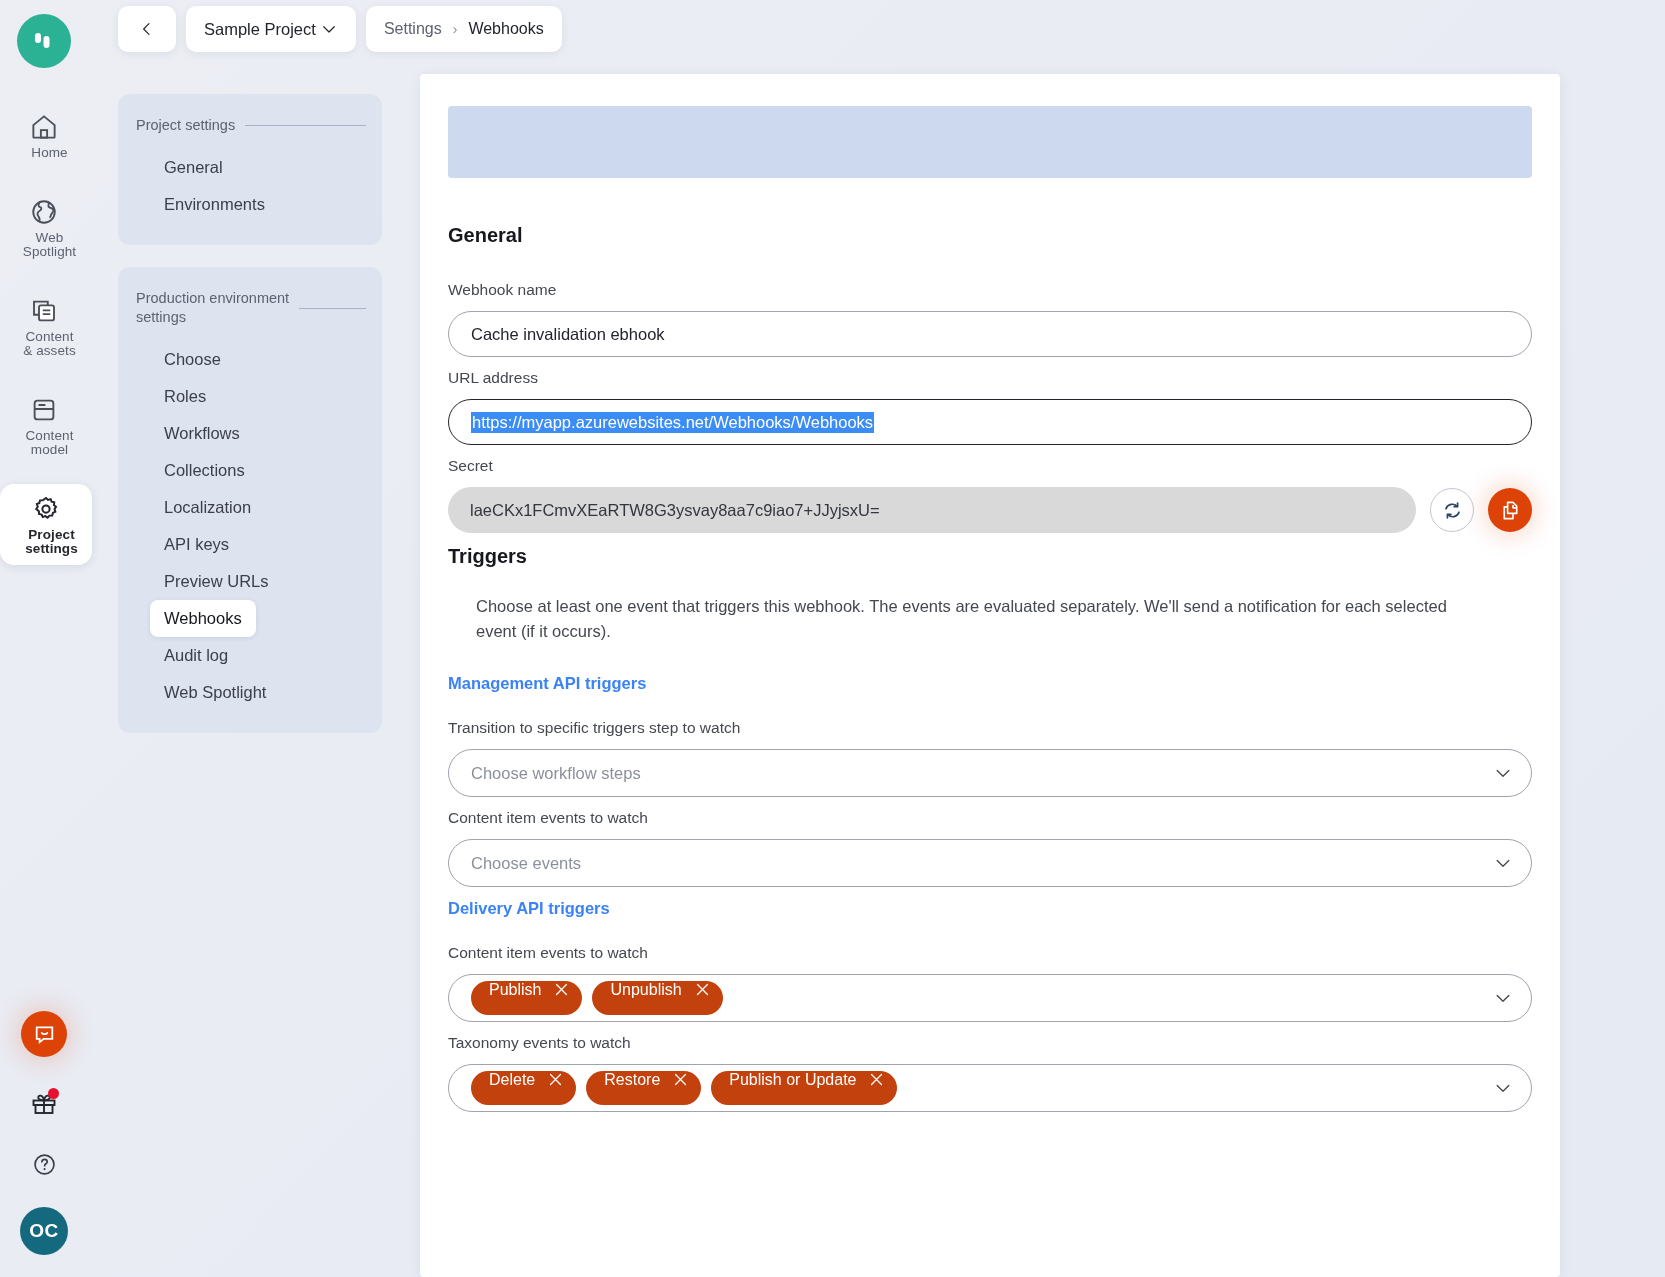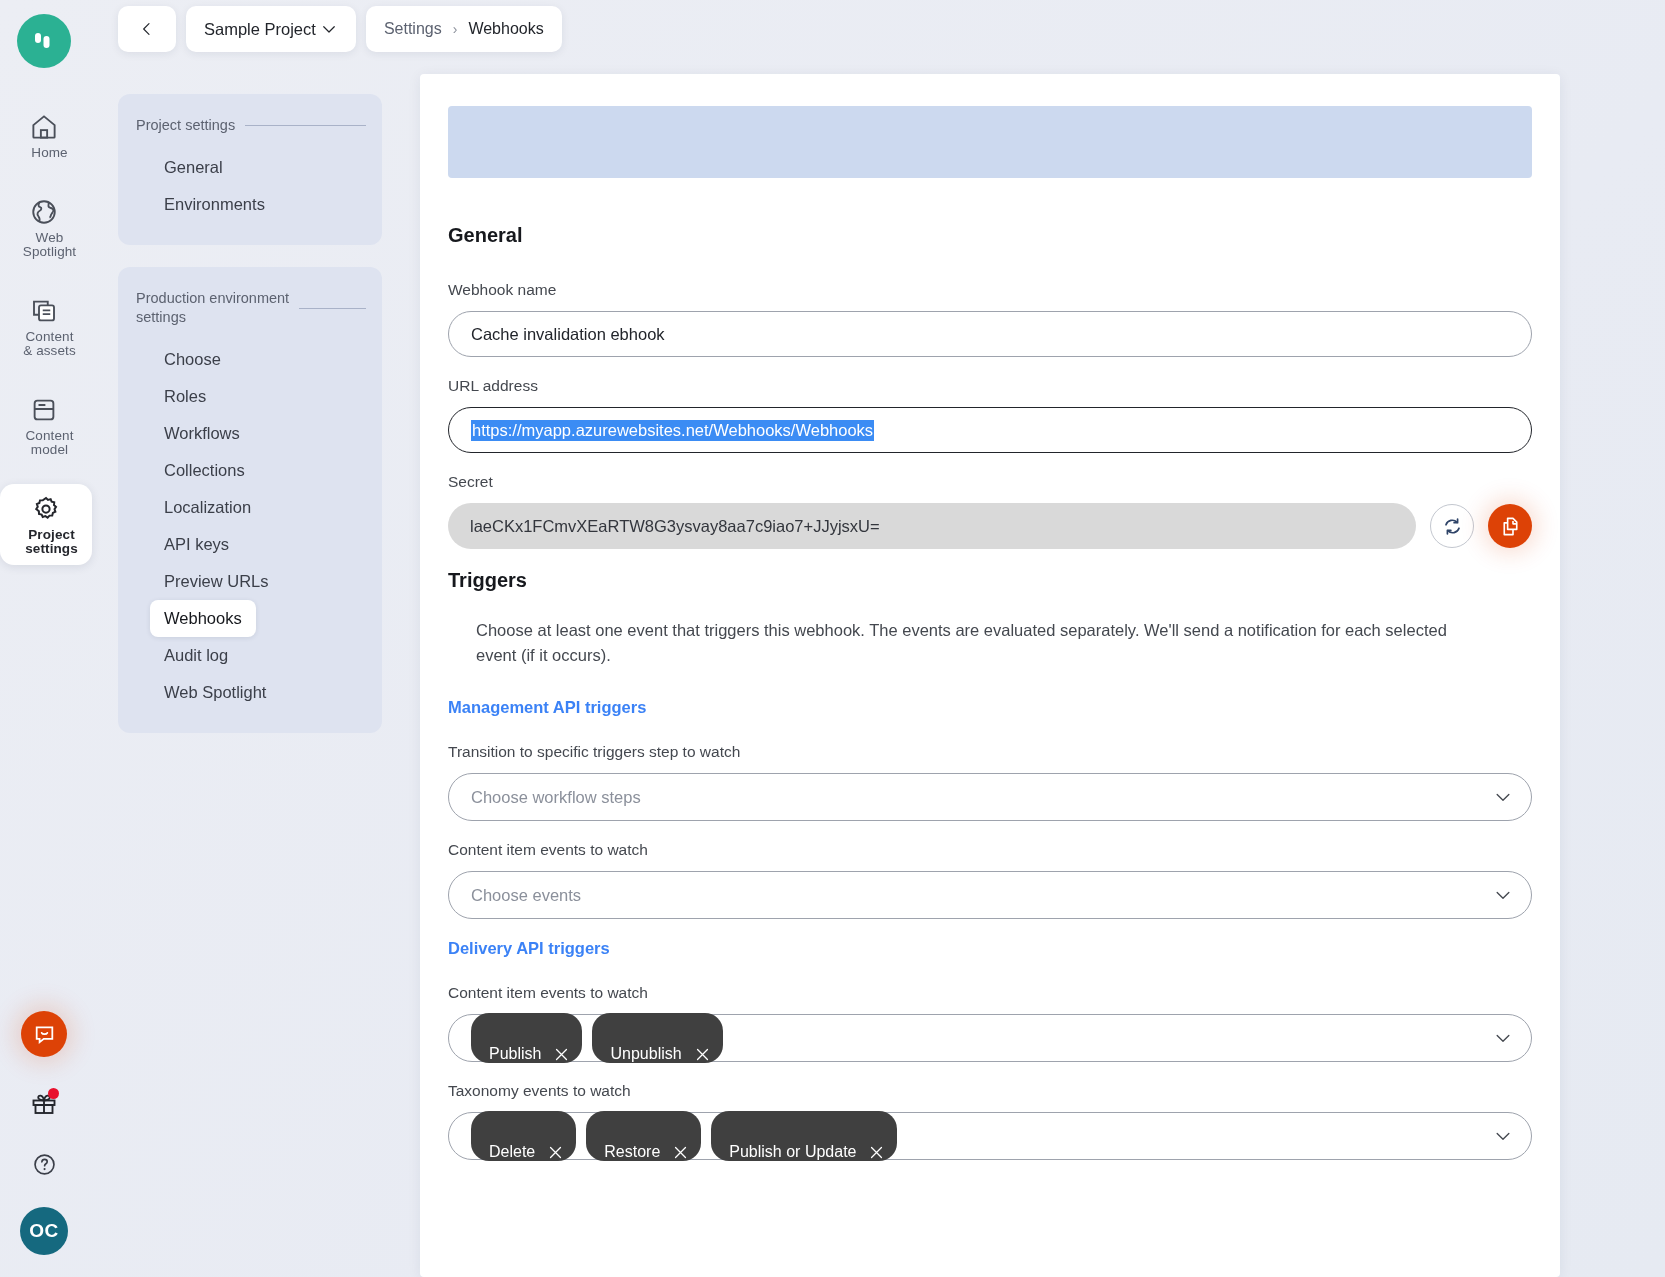--- a/index.html
+++ b/index.html
@@ -141,21 +141,21 @@
   .main-inner { padding: 32px 28px 0 28px; }
   .notice-bar {
     height: 72px; background: #ccd9ef; border-radius: 4px;
     margin: 0 0 46px 0;
   }
 
   h2.section {
     font-size: 20px; font-weight: 700; color: #16181d;
     margin: 0 0 34px 0;
   }
-  .field { margin-bottom: 20px; }
+  .field { margin-bottom: 12px; }
   .field-label {
     font-size: 15.5px; color: #44484f; margin-bottom: 12px;
   }
   .input {
     width: 100%; height: 46px;
     border: 1px solid #9ea3ad; border-radius: 24px;
     display: flex; align-items: center;
     padding: 0 22px;
     font-size: 16.5px; color: #22252b;
     background: #fff;
@@ -195,23 +195,23 @@
     width: 100%; height: 48px;
     border: 1px solid #9ea3ad; border-radius: 26px;
     display: flex; align-items: center;
     padding: 0 18px 0 22px;
     background: #fff;
   }
   .select .placeholder { font-size: 16.5px; color: #8b909b; flex: 1; }
   .select .chips { display: flex; gap: 10px; flex: 1; align-items: center; }
   .chev { width: 20px; height: 20px; flex: none; }
   .chip {
-    background: #404040; color: #fff;
-    border-radius: 18px; height: 50px;
-    display: inline-flex; align-items: flex-end;
+    background: #c2410c; color: #fff;
+    border-radius: 18px; height: 34px;
+    display: inline-flex; align-items: flex-start;
     padding: 0 12px 0 18px; gap: 12px;
     font-size: 16px;
     cursor: pointer;
   }
   .chip .x { width: 17px; height: 17px; flex:none; }
 </style>
 </head>
 <body>
 
 <div class="app">

